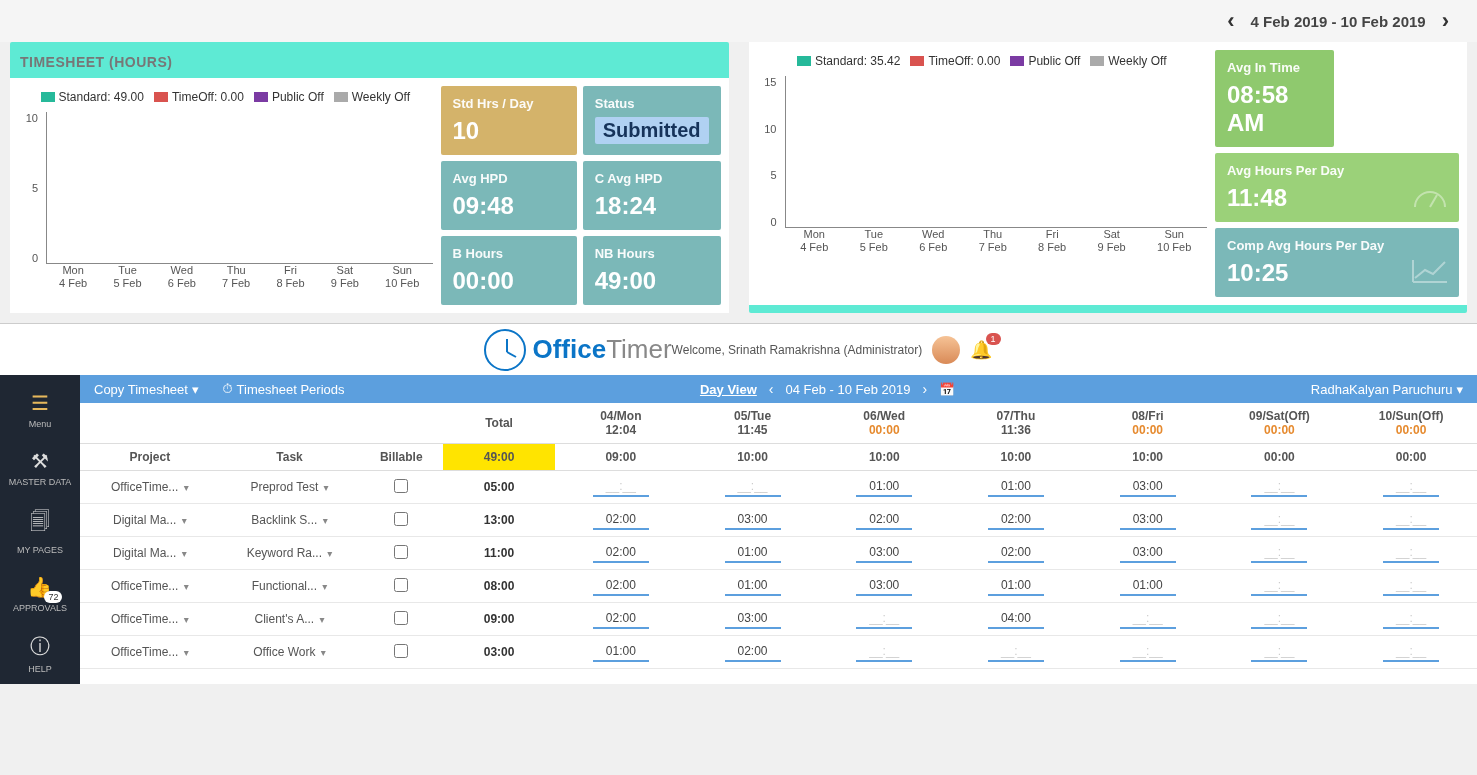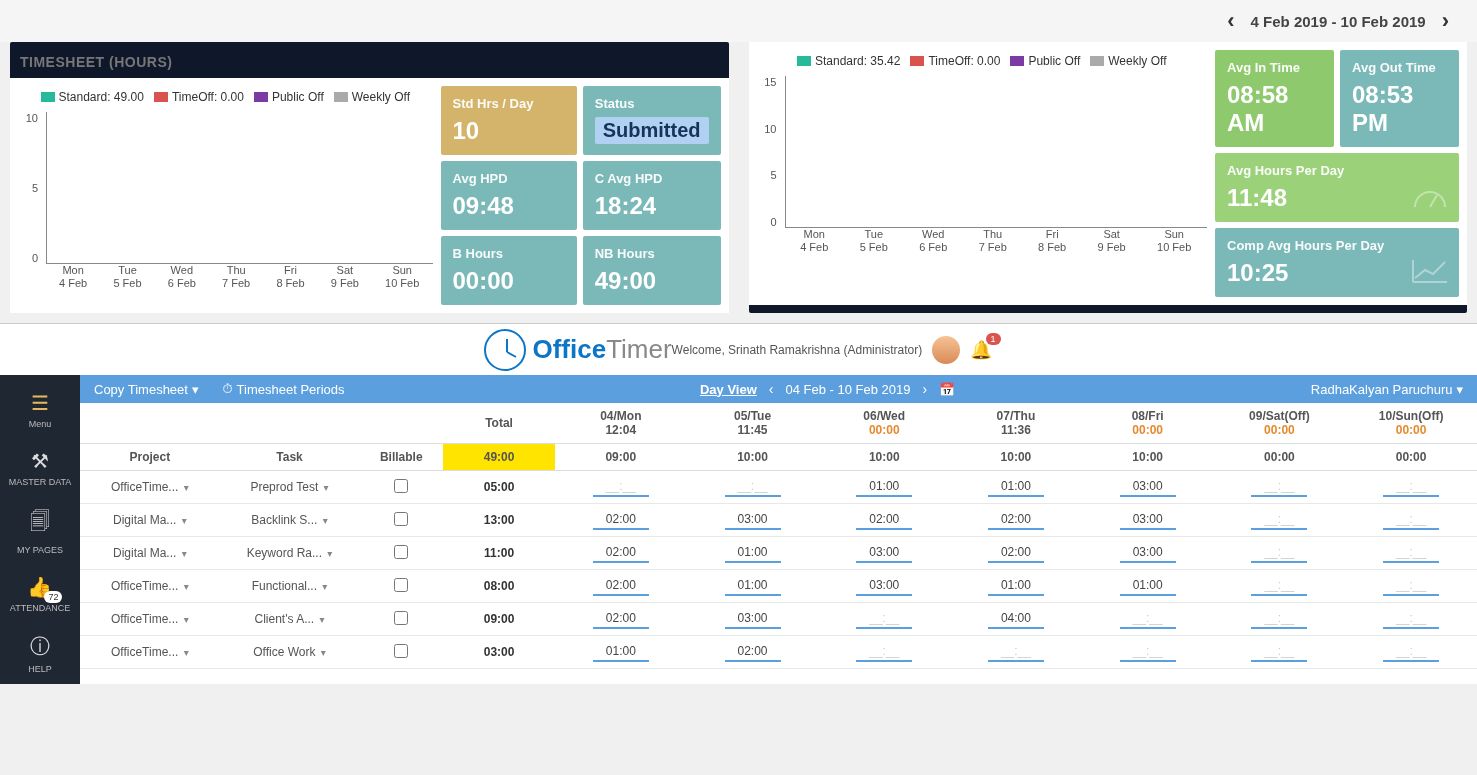--- a/index.html
+++ b/index.html
@@ -5,21 +5,21 @@
 * { box-sizing: border-box; margin: 0; padding: 0; }
 body { font-family: -apple-system, BlinkMacSystemFont, "Segoe UI", sans-serif; background: #f0f0f0; font-size: 13px; color: #333; }
 
 
 .date-range-bar { display: flex; justify-content: flex-end; align-items: center; padding: 8px 20px; background: #f5f5f5; }
 .date-range-bar .chev { font-size: 22px; font-weight: bold; cursor: pointer; padding: 0 8px; }
 .date-range-text { font-size: 15px; font-weight: 600; color: #444; padding: 0 8px; }
 
 
 .dashboard { display: flex; gap: 20px; padding: 0 10px 10px; }
-.widget { flex: 1; background: #0f172a; border-radius: 2px; }
+.widget { flex: 1; background: #5eead4; border-radius: 2px; }
 .widget-title { padding: 12px 10px 8px; font-size: 14px; font-weight: 600; color: #777; letter-spacing: 0.5px; }
 .widget-body { display: flex; background: #fff; padding: 8px; gap: 8px; }
 
 
 .chart-wrap { flex: 1; }
 .legend { display: flex; flex-wrap: wrap; justify-content: center; gap: 10px; padding: 4px 0 8px; font-size: 12px; }
 .legend-item { display: flex; align-items: center; gap: 4px; }
 .swatch { width: 14px; height: 10px; }
 .sw-green { background: #26b99a; }
 .sw-red { background: #d9534f; }
@@ -251,24 +251,20 @@
               <div class="x-label">Sat<br>9 Feb</div>
               <div class="x-label">Sun<br>10 Feb</div>
             </div>
         </div>
       </div>
       <div class="tiles att">
         <div class="tile green">
             <div class="t-label">Avg In Time</div>
             <div class="t-value">08:58 AM</div>
           </div>
-        <div class="tile teal">
-            <div class="t-label">Avg Out Time</div>
-            <div class="t-value">08:53 PM</div>
-          </div>
         <div class="tile green2 span2">
             <div class="t-label">Avg Hours Per Day</div>
             <div class="t-value">11:48</div>
             <span class="tile-icon"><svg width="38" height="26" viewBox="0 0 38 26">
                 <path d="M4 24 A15 15 0 0 1 34 24" fill="none" stroke="#fff" stroke-width="2"></path>
                 <line x1="19" y1="24" x2="26" y2="12" stroke="#fff" stroke-width="2"></line>
               </svg></span>
           </div>
         <div class="tile teal span2">
             <div class="t-label">Comp Avg Hours Per Day</div>
@@ -308,21 +304,21 @@
     <div class="sidebar-item">
         <span class="sicon" style="color:#ddd;">⚒</span>
         <span>MASTER DATA</span>
       </div>
     <div class="sidebar-item">
         <span class="sicon" style="color:#ddd;">🗐</span>
         <span>MY PAGES</span>
       </div>
     <div class="sidebar-item">
         <span class="sicon" style="color:#ddd; position:relative;">👍<span style="position:absolute;bottom:-4px;right:-10px;background:#fff;color:#333;border-radius:8px;font-size:9px;padding:1px 4px;">72</span></span>
-        <span>ATTENDANCE</span>
+        <span>APPROVALS</span>
       </div>
     <div class="sidebar-item">
         <span class="sicon" style="color:#ddd;">ⓘ</span>
         <span>HELP</span>
       </div>
   </div>
 
   <div class="content">
     <div class="toolbar">
       <span class="tool-item">

